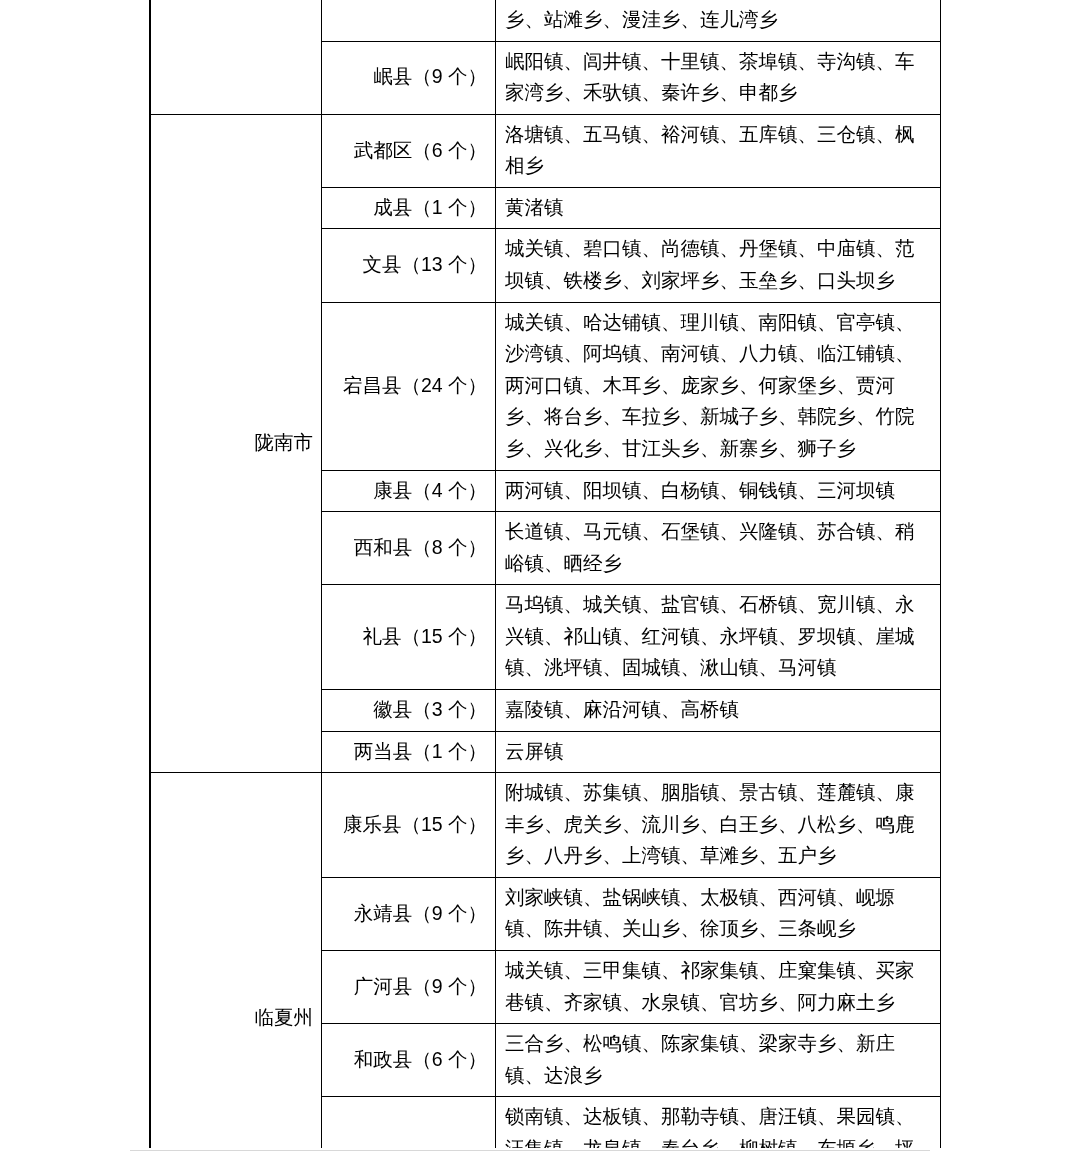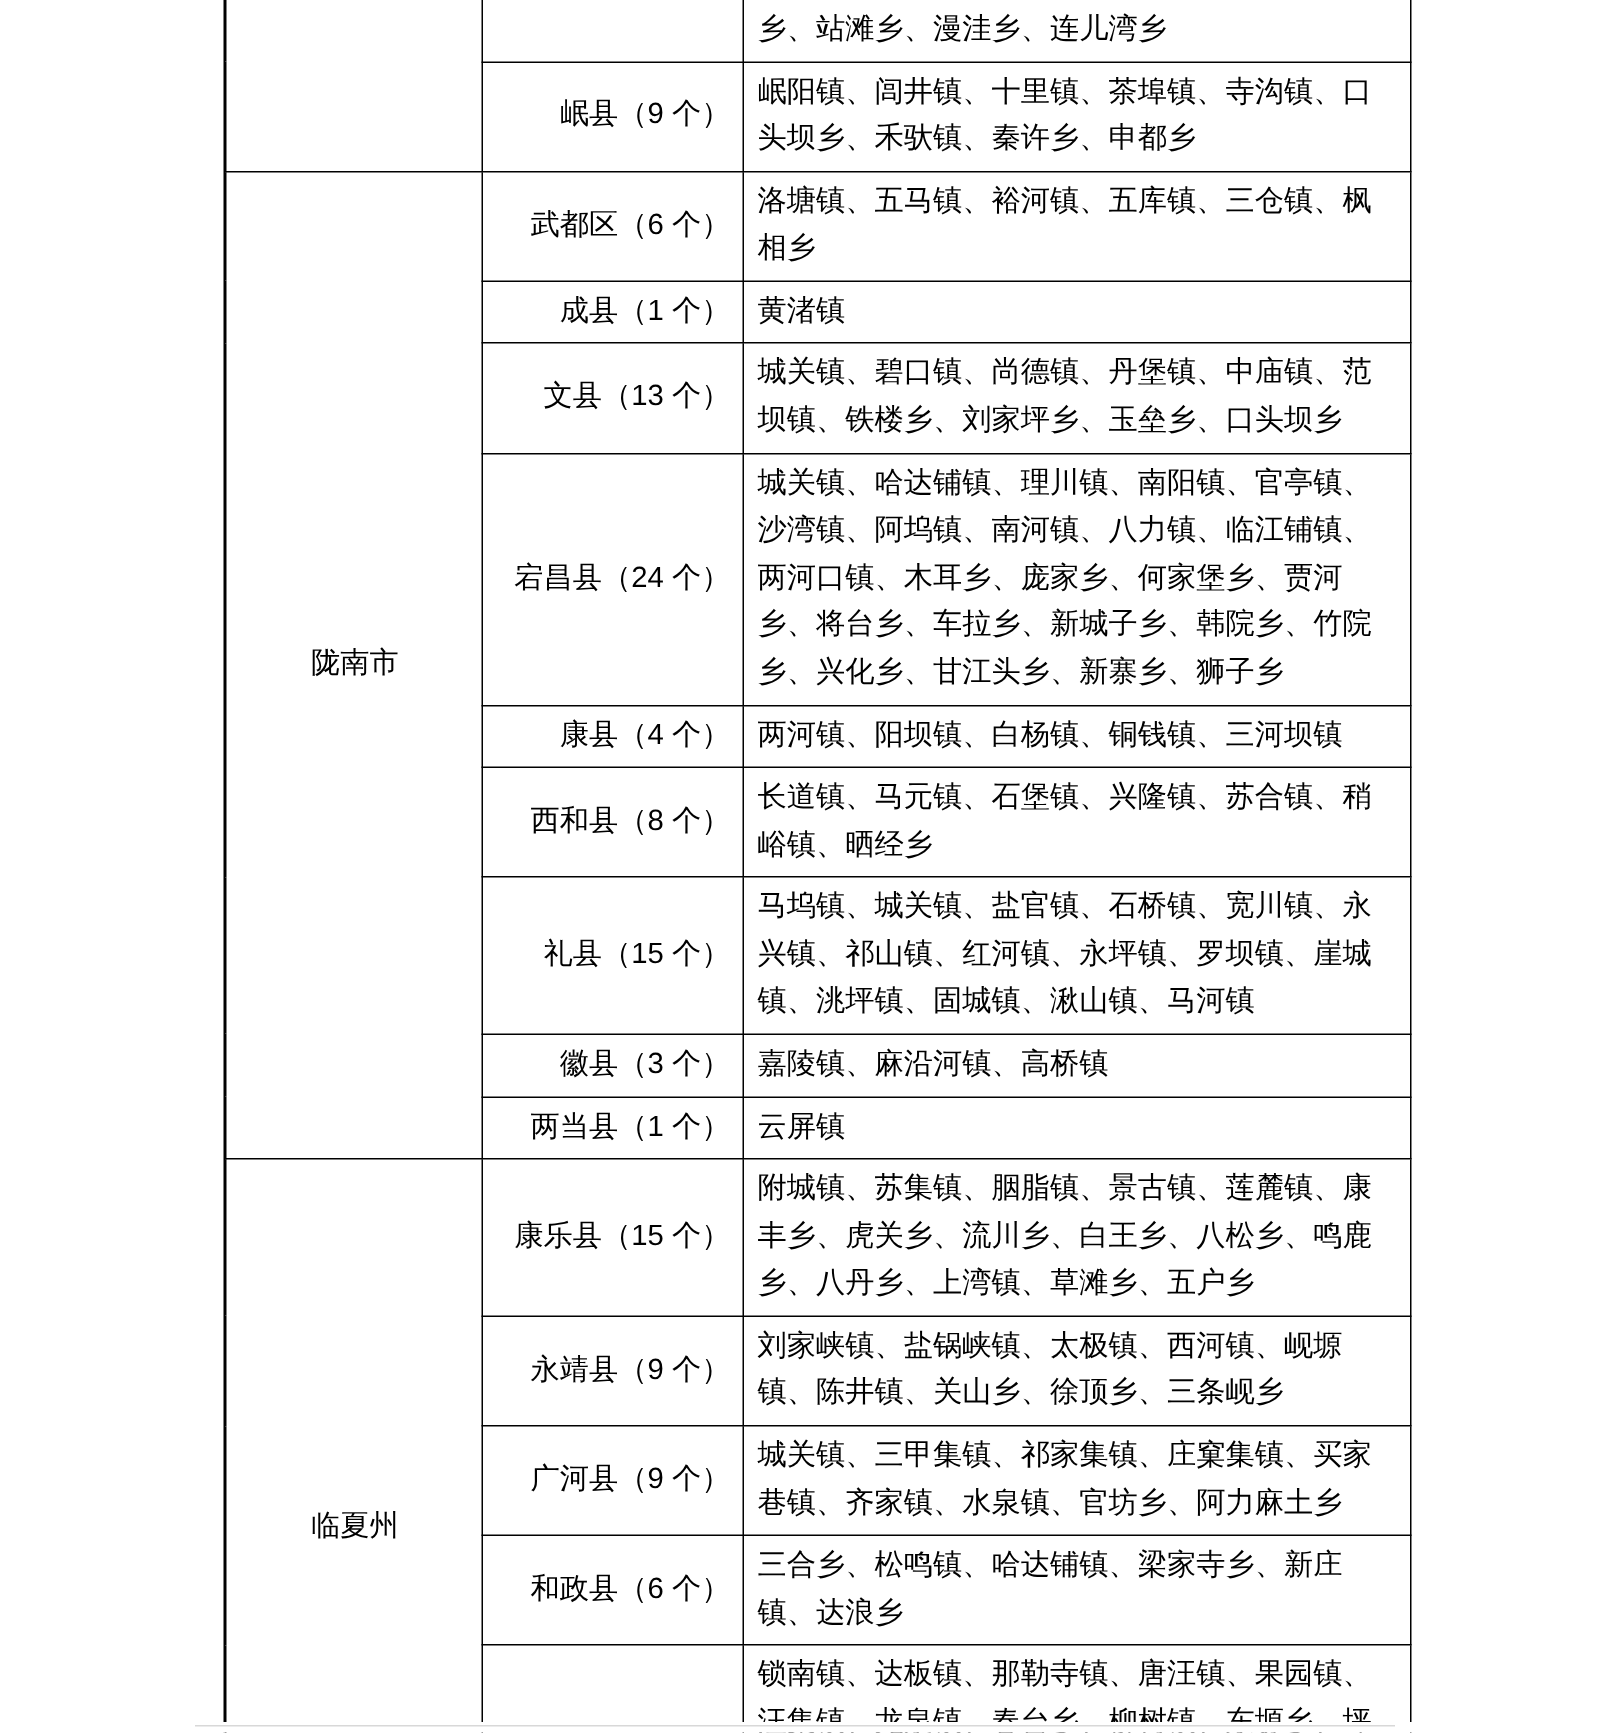--- a/index.html
+++ b/index.html
@@ -37,21 +37,21 @@
     border: 1px solid #000000;
     padding: 4px 8px 5px 9px;
     vertical-align: middle;
     word-break: break-all;
   }
   col.c-city { width: 171px; }
   col.c-county { width: 174px; }
   col.c-list { width: 445px; }
 
   td.city {
-    text-align: center;
+    text-align: right;
     padding-left: 14px;
   }
   td.county {
     text-align: right;
     padding-left: 14px;
     white-space: nowrap;
   }
   td.list {
     text-align: left;
   }
@@ -97,21 +97,21 @@
         <col class="c-list">
       </colgroup>
       <tbody>
         <tr class="first-row">
           <td class="city" rowspan="2"></td>
           <td class="county"></td>
           <td class="list">乡、站滩乡、漫洼乡、连儿湾乡</td>
         </tr>
         <tr>
           <td class="county">岷县（9 个）</td>
-          <td class="list">岷阳镇、闾井镇、十里镇、茶埠镇、寺沟镇、口头坝乡、禾驮镇、秦许乡、申都乡</td>
+          <td class="list">岷阳镇、闾井镇、十里镇、茶埠镇、寺沟镇、车家湾乡、禾驮镇、秦许乡、申都乡</td>
         </tr>
 
         <tr>
           <td class="city" rowspan="9">陇南市</td>
           <td class="county">武都区（6 个）</td>
           <td class="list">洛塘镇、五马镇、裕河镇、五库镇、三仓镇、枫相乡</td>
         </tr>
         <tr>
           <td class="county">成县（1 个）</td>
           <td class="list">黄渚镇</td>
@@ -153,21 +153,21 @@
         <tr>
           <td class="county">永靖县（9 个）</td>
           <td class="list">刘家峡镇、盐锅峡镇、太极镇、西河镇、岘塬镇、陈井镇、关山乡、徐顶乡、三条岘乡</td>
         </tr>
         <tr>
           <td class="county">广河县（9 个）</td>
           <td class="list">城关镇、三甲集镇、祁家集镇、庄窠集镇、买家巷镇、齐家镇、水泉镇、官坊乡、阿力麻土乡</td>
         </tr>
         <tr>
           <td class="county">和政县（6 个）</td>
-          <td class="list">三合乡、松鸣镇、哈达铺镇、梁家寺乡、新庄镇、达浪乡</td>
+          <td class="list">三合乡、松鸣镇、陈家集镇、梁家寺乡、新庄镇、达浪乡</td>
         </tr>
         <tr>
           <td class="county">东乡县（22 个）</td>
           <td class="list">锁南镇、达板镇、那勒寺镇、唐汪镇、果园镇、汪集镇、龙泉镇、春台乡、柳树镇、东塬乡、坪庄乡、百和乡、关卜乡、赵家乡、五家乡、沿岭乡、风山乡、车家湾乡、大树乡、北岭乡、考勒乡、董岭乡</td>
         </tr>
 
       </tbody>
     </table>
   </div>
   <div class="bottom-crop"></div>

